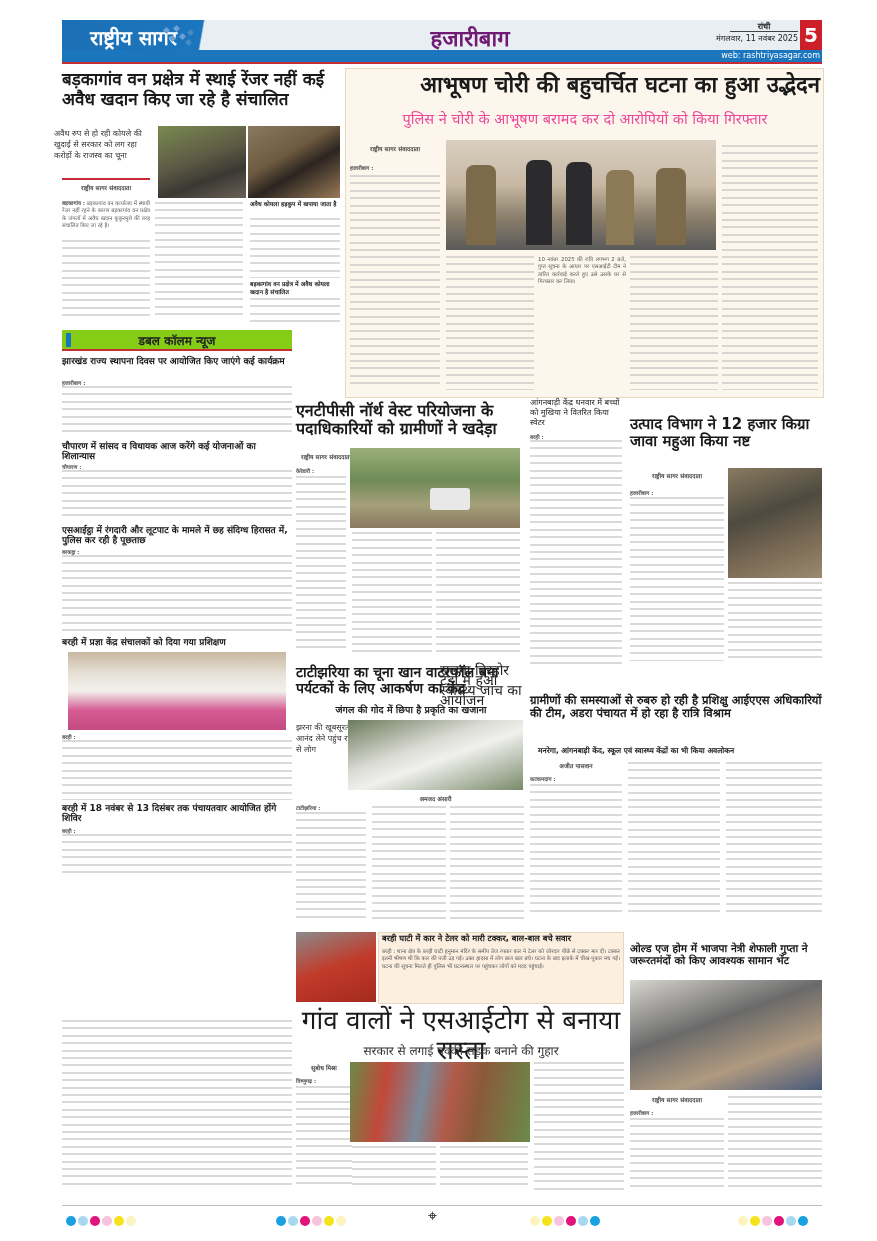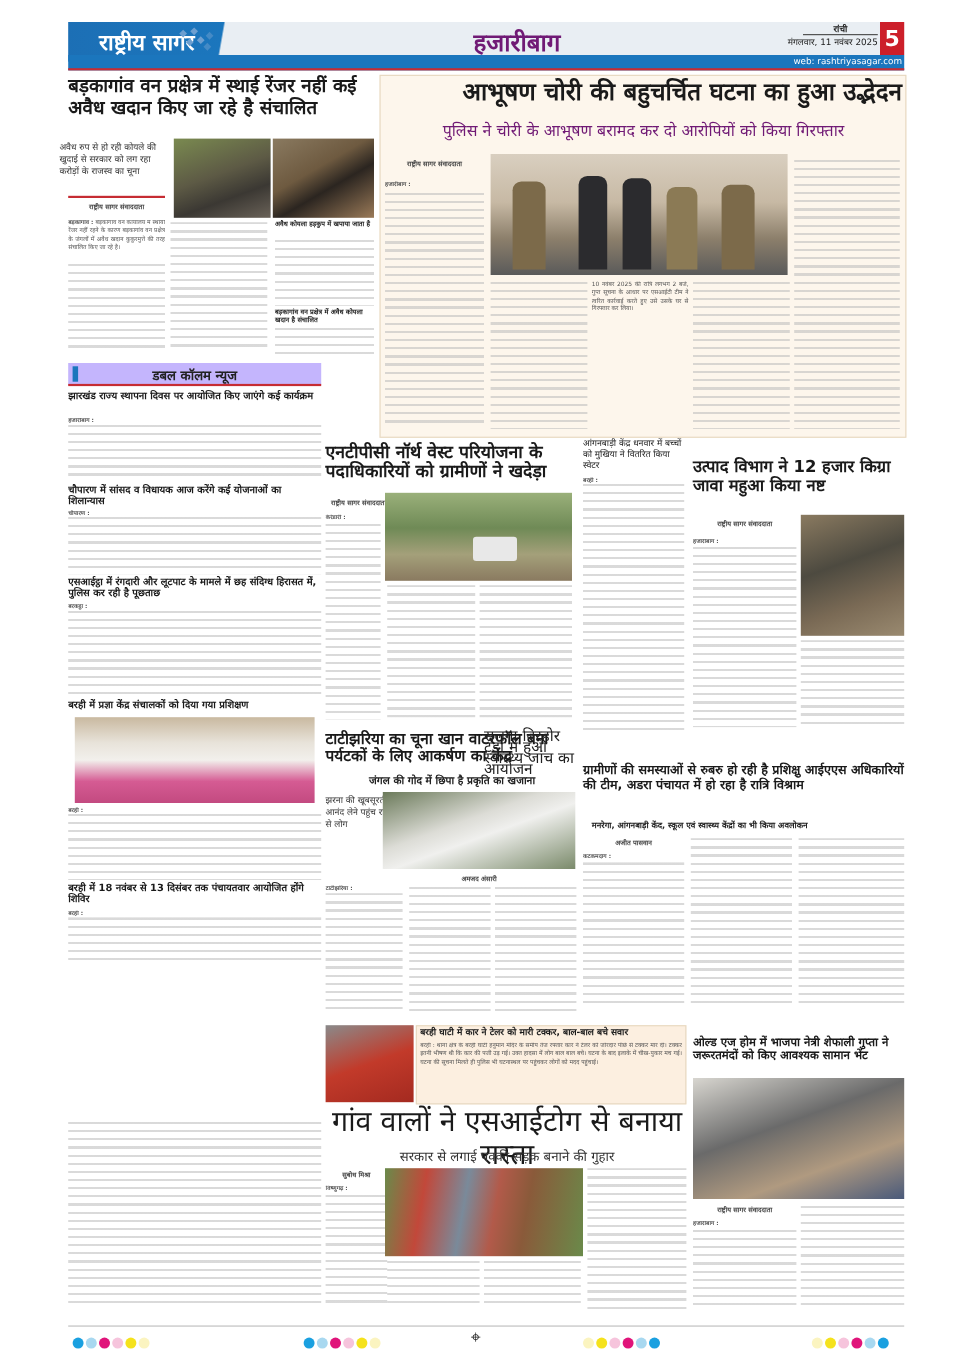--- a/index.html
+++ b/index.html
@@ -59,37 +59,37 @@
 <div class="abs txt" style="left:62px;top:200px;width:88px;height:120px;"><b>बड़कागांव :</b> <span>बड़कागांव वन कार्यालय में स्थायी रेंजर नहीं रहने के कारण बड़कागांव वन प्रक्षेत्र के जंगलों में अवैध खदान कुकुरमुत्ते की तरह संचालित किए जा रहे है।</span></div>
 <div class="abs filler" style="left:62px;top:240px;width:88px;height:80px;"></div>
 <div class="abs filler" style="left:155px;top:202px;width:88px;height:118px;"></div>
 <div class="abs" style="left:250px;top:200px;width:90px;font-size:6px;font-weight:bold;line-height:8px;">अवैध कोयला हड़कुप में खपाया जाता है</div>
 <div class="abs filler" style="left:250px;top:218px;width:90px;height:60px;"></div>
 <div class="abs" style="left:250px;top:280px;width:90px;font-size:6px;font-weight:bold;line-height:8px;">बड़कागांव वन प्रक्षेत्र में अवैध कोयला खदान है संचालित</div>
 <div class="abs filler" style="left:250px;top:298px;width:90px;height:24px;"></div>
 
 <div class="abs box-tan" style="left:345px;top:68px;width:477px;height:328px;"></div>
 <div class="abs h" style="left:350px;top:72px;width:470px;font-size:22px;text-align:right;">आभूषण चोरी की बहुचर्चित घटना का हुआ उद्भेदन</div>
-<div class="abs" style="left:350px;top:108px;width:470px;font-size:14.5px;text-align:center;color:#701a75;">पुलिस ने चोरी के आभूषण बरामद कर दो आरोपियों को किया गिरफ्तार</div>
+<div class="abs" style="left:350px;top:108px;width:470px;font-size:14.5px;text-align:center;color:#ec4899;">पुलिस ने चोरी के आभूषण बरामद कर दो आरोपियों को किया गिरफ्तार</div>
 <div class="abs byline" style="left:350px;top:145px;width:90px;">राष्ट्रीय सागर संवाददाता</div>
 <div class="abs photo" style="left:446px;top:140px;width:270px;height:110px;background:linear-gradient(180deg,#d9cfc0 0%,#c7b9a4 40%,#8c7f6b 70%,#5a5a5a 100%);">
   <div style="position:absolute;left:20px;top:25px;width:30px;height:80px;background:#7c6a4a;border-radius:8px 8px 0 0;"></div>
   <div style="position:absolute;left:80px;top:20px;width:26px;height:85px;background:#2b2b2e;border-radius:8px 8px 0 0;"></div>
   <div style="position:absolute;left:120px;top:22px;width:26px;height:83px;background:#2b2b2e;border-radius:8px 8px 0 0;"></div>
   <div style="position:absolute;left:160px;top:30px;width:28px;height:75px;background:#8b7a55;border-radius:8px 8px 0 0;"></div>
   <div style="position:absolute;left:210px;top:28px;width:30px;height:77px;background:#7c6a4a;border-radius:8px 8px 0 0;"></div>
 </div>
 <div class="abs txt" style="left:350px;top:165px;width:90px;height:225px;"><b>हजारीबाग :</b></div>
 <div class="abs filler" style="left:350px;top:175px;width:90px;height:215px;"></div>
 <div class="abs filler" style="left:446px;top:256px;width:88px;height:134px;"></div>
 <div class="abs txt" style="left:538px;top:256px;width:88px;height:134px;">10 नवंबर 2025 की रात्रि लगभग 2 बजे, गुप्त सूचना के आधार पर एसआईटी टीम ने त्वरित कार्रवाई करते हुए उसे उसके घर से गिरफ्तार कर लिया।</div>
 <div class="abs filler" style="left:630px;top:256px;width:88px;height:134px;"></div>
 <div class="abs filler" style="left:722px;top:145px;width:96px;height:245px;"></div>
 
-<div class="abs" style="left:62px;top:330px;width:230px;height:20px;background:#c4b5fd;">
+<div class="abs" style="left:62px;top:330px;width:230px;height:20px;background:#84cc16;">
   <div style="position:absolute;left:4px;top:3px;width:5px;height:14px;background:#1b76bd;"></div>
   <div style="position:absolute;left:0;top:2px;width:230px;text-align:center;font-size:12px;font-weight:bold;">डबल कॉलम न्यूज</div>
   <div style="position:absolute;left:0;top:19px;width:230px;height:2px;background:#c62c33;"></div>
 </div>
 <div class="abs h" style="left:62px;top:356px;width:230px;font-size:9px;">झारखंड राज्य स्थापना दिवस पर आयोजित किए जाएंगे कई कार्यक्रम</div>
 <div class="abs txt" style="left:62px;top:380px;width:230px;height:8px;"><b>हजारीबाग :</b></div>
 <div class="abs filler" style="left:62px;top:386px;width:230px;height:52px;"></div>
 <div class="abs h" style="left:62px;top:441px;width:230px;font-size:9px;">चौपारण में सांसद व विधायक आज करेंगे कई योजनाओं का शिलान्यास</div>
 <div class="abs txt" style="left:62px;top:464px;width:230px;height:8px;"><b>चौपारण :</b></div>
 <div class="abs filler" style="left:62px;top:470px;width:230px;height:52px;"></div>

